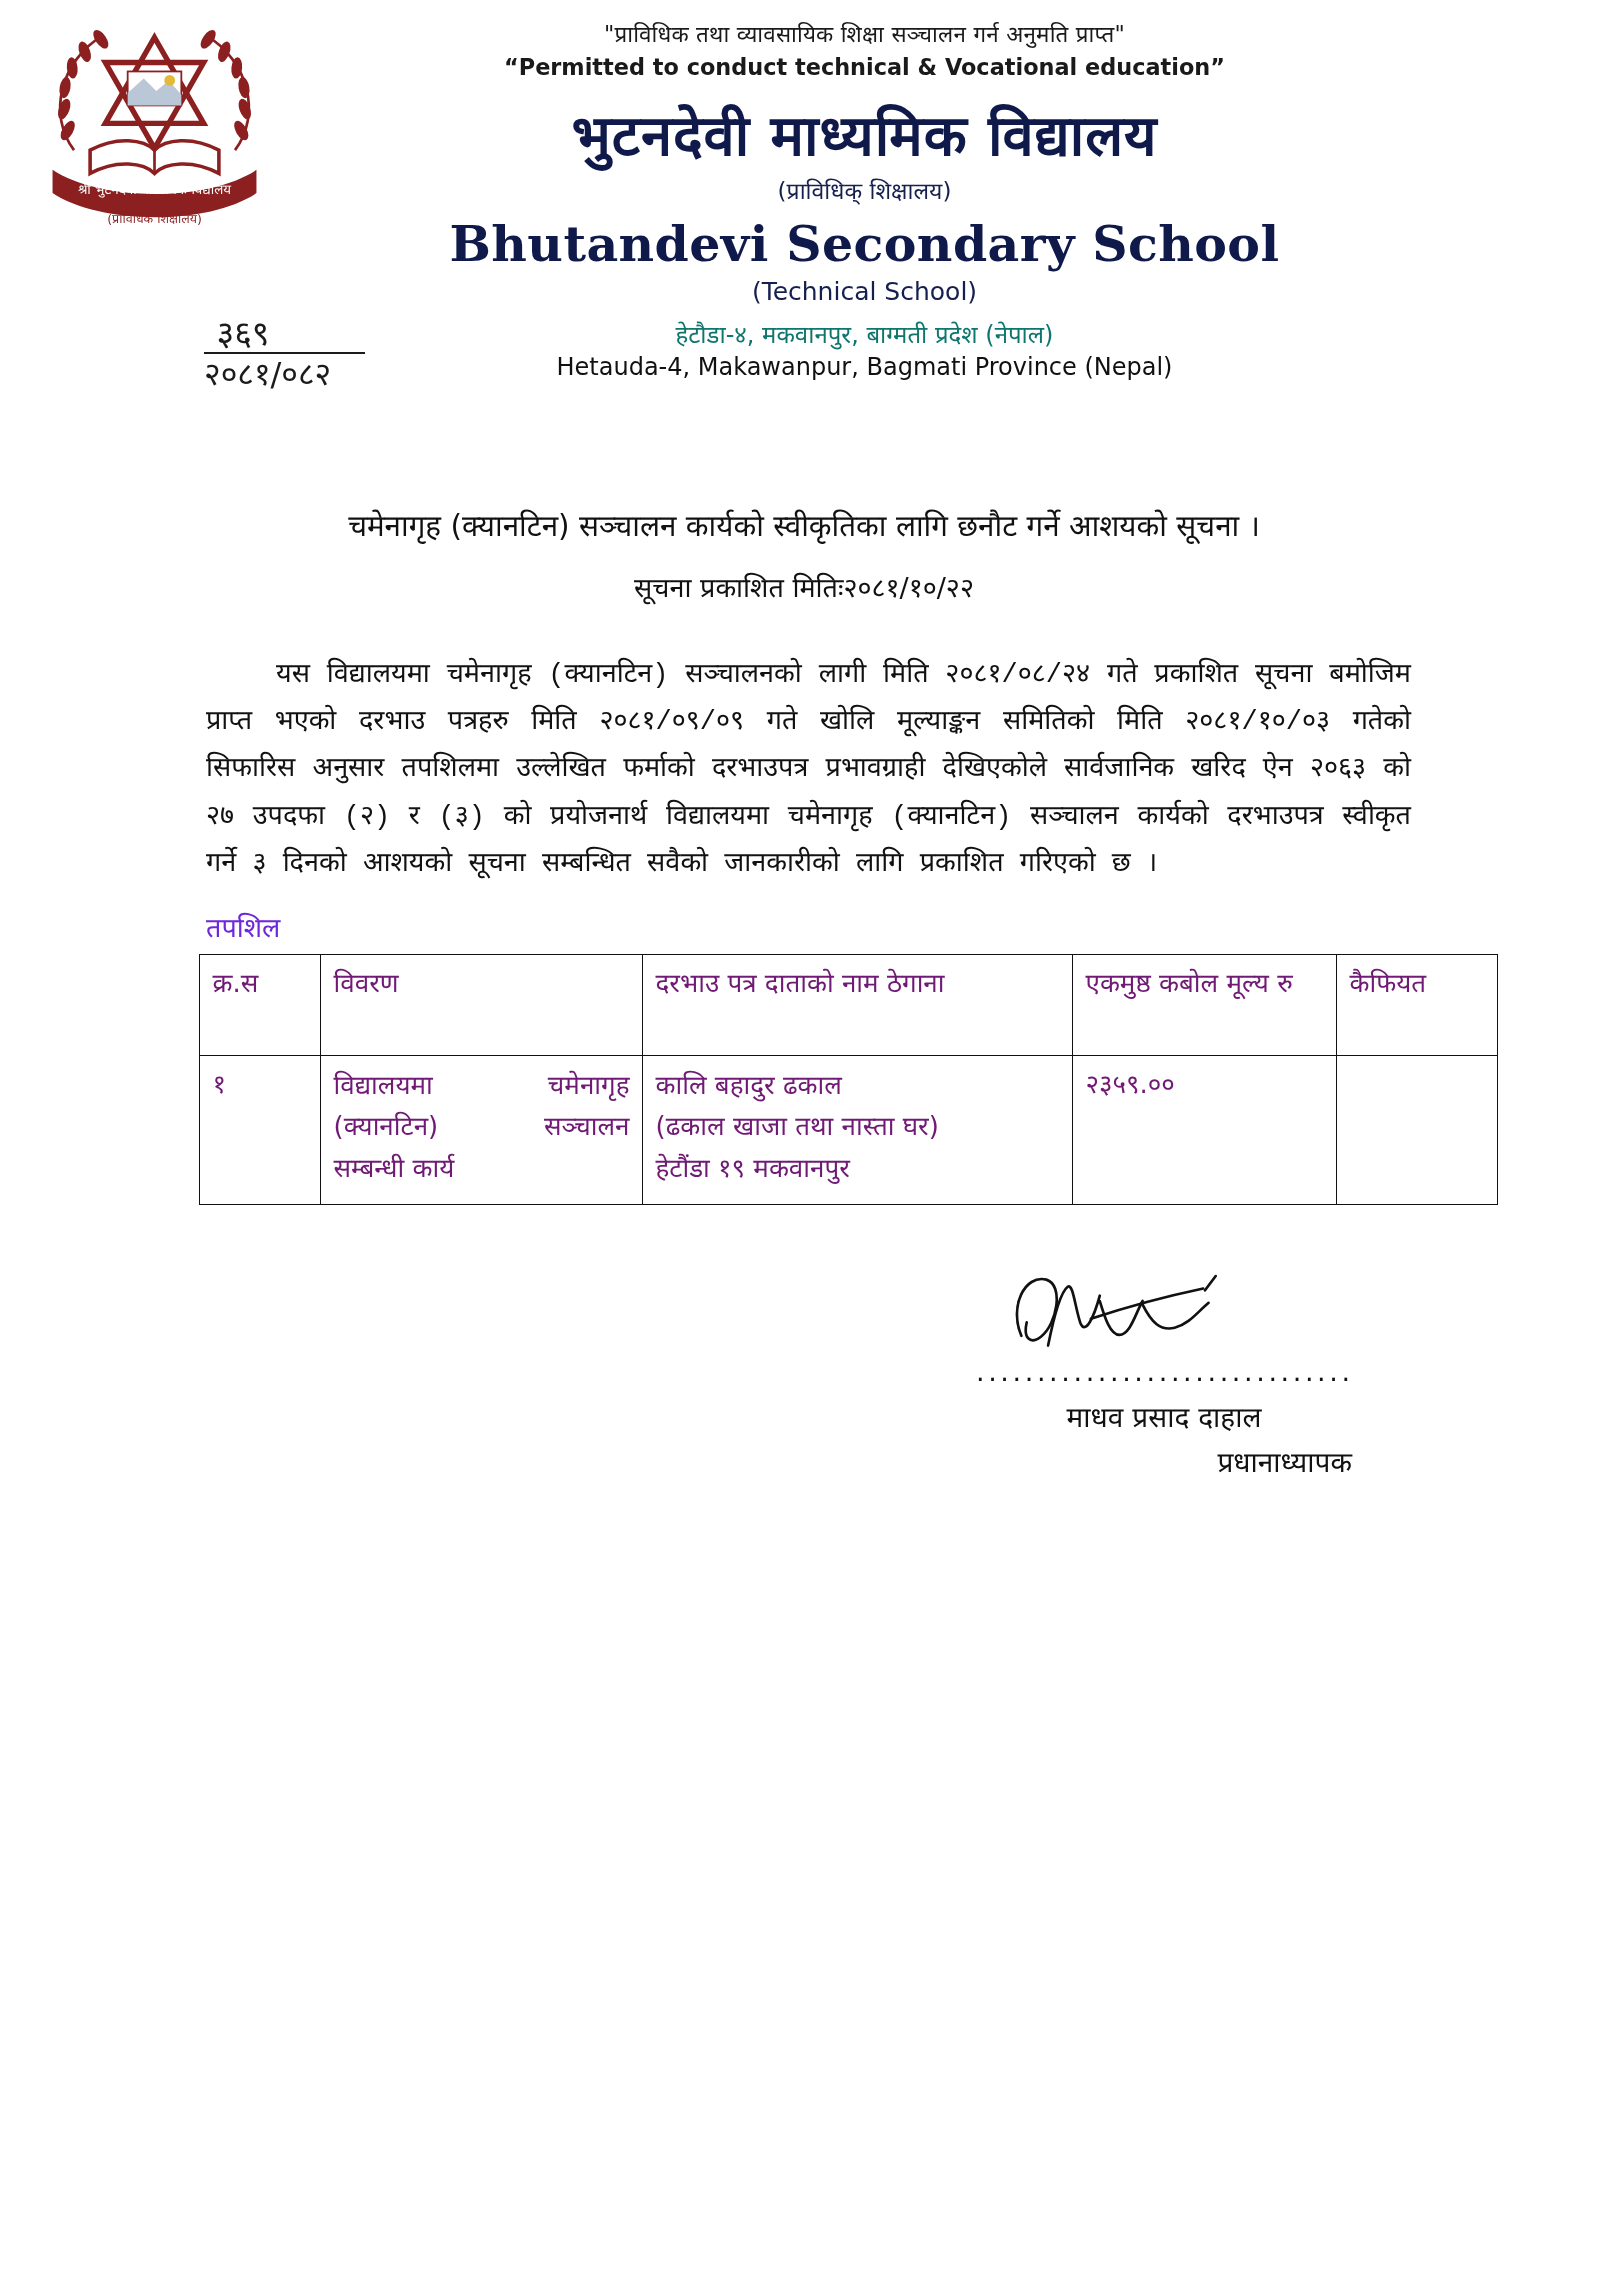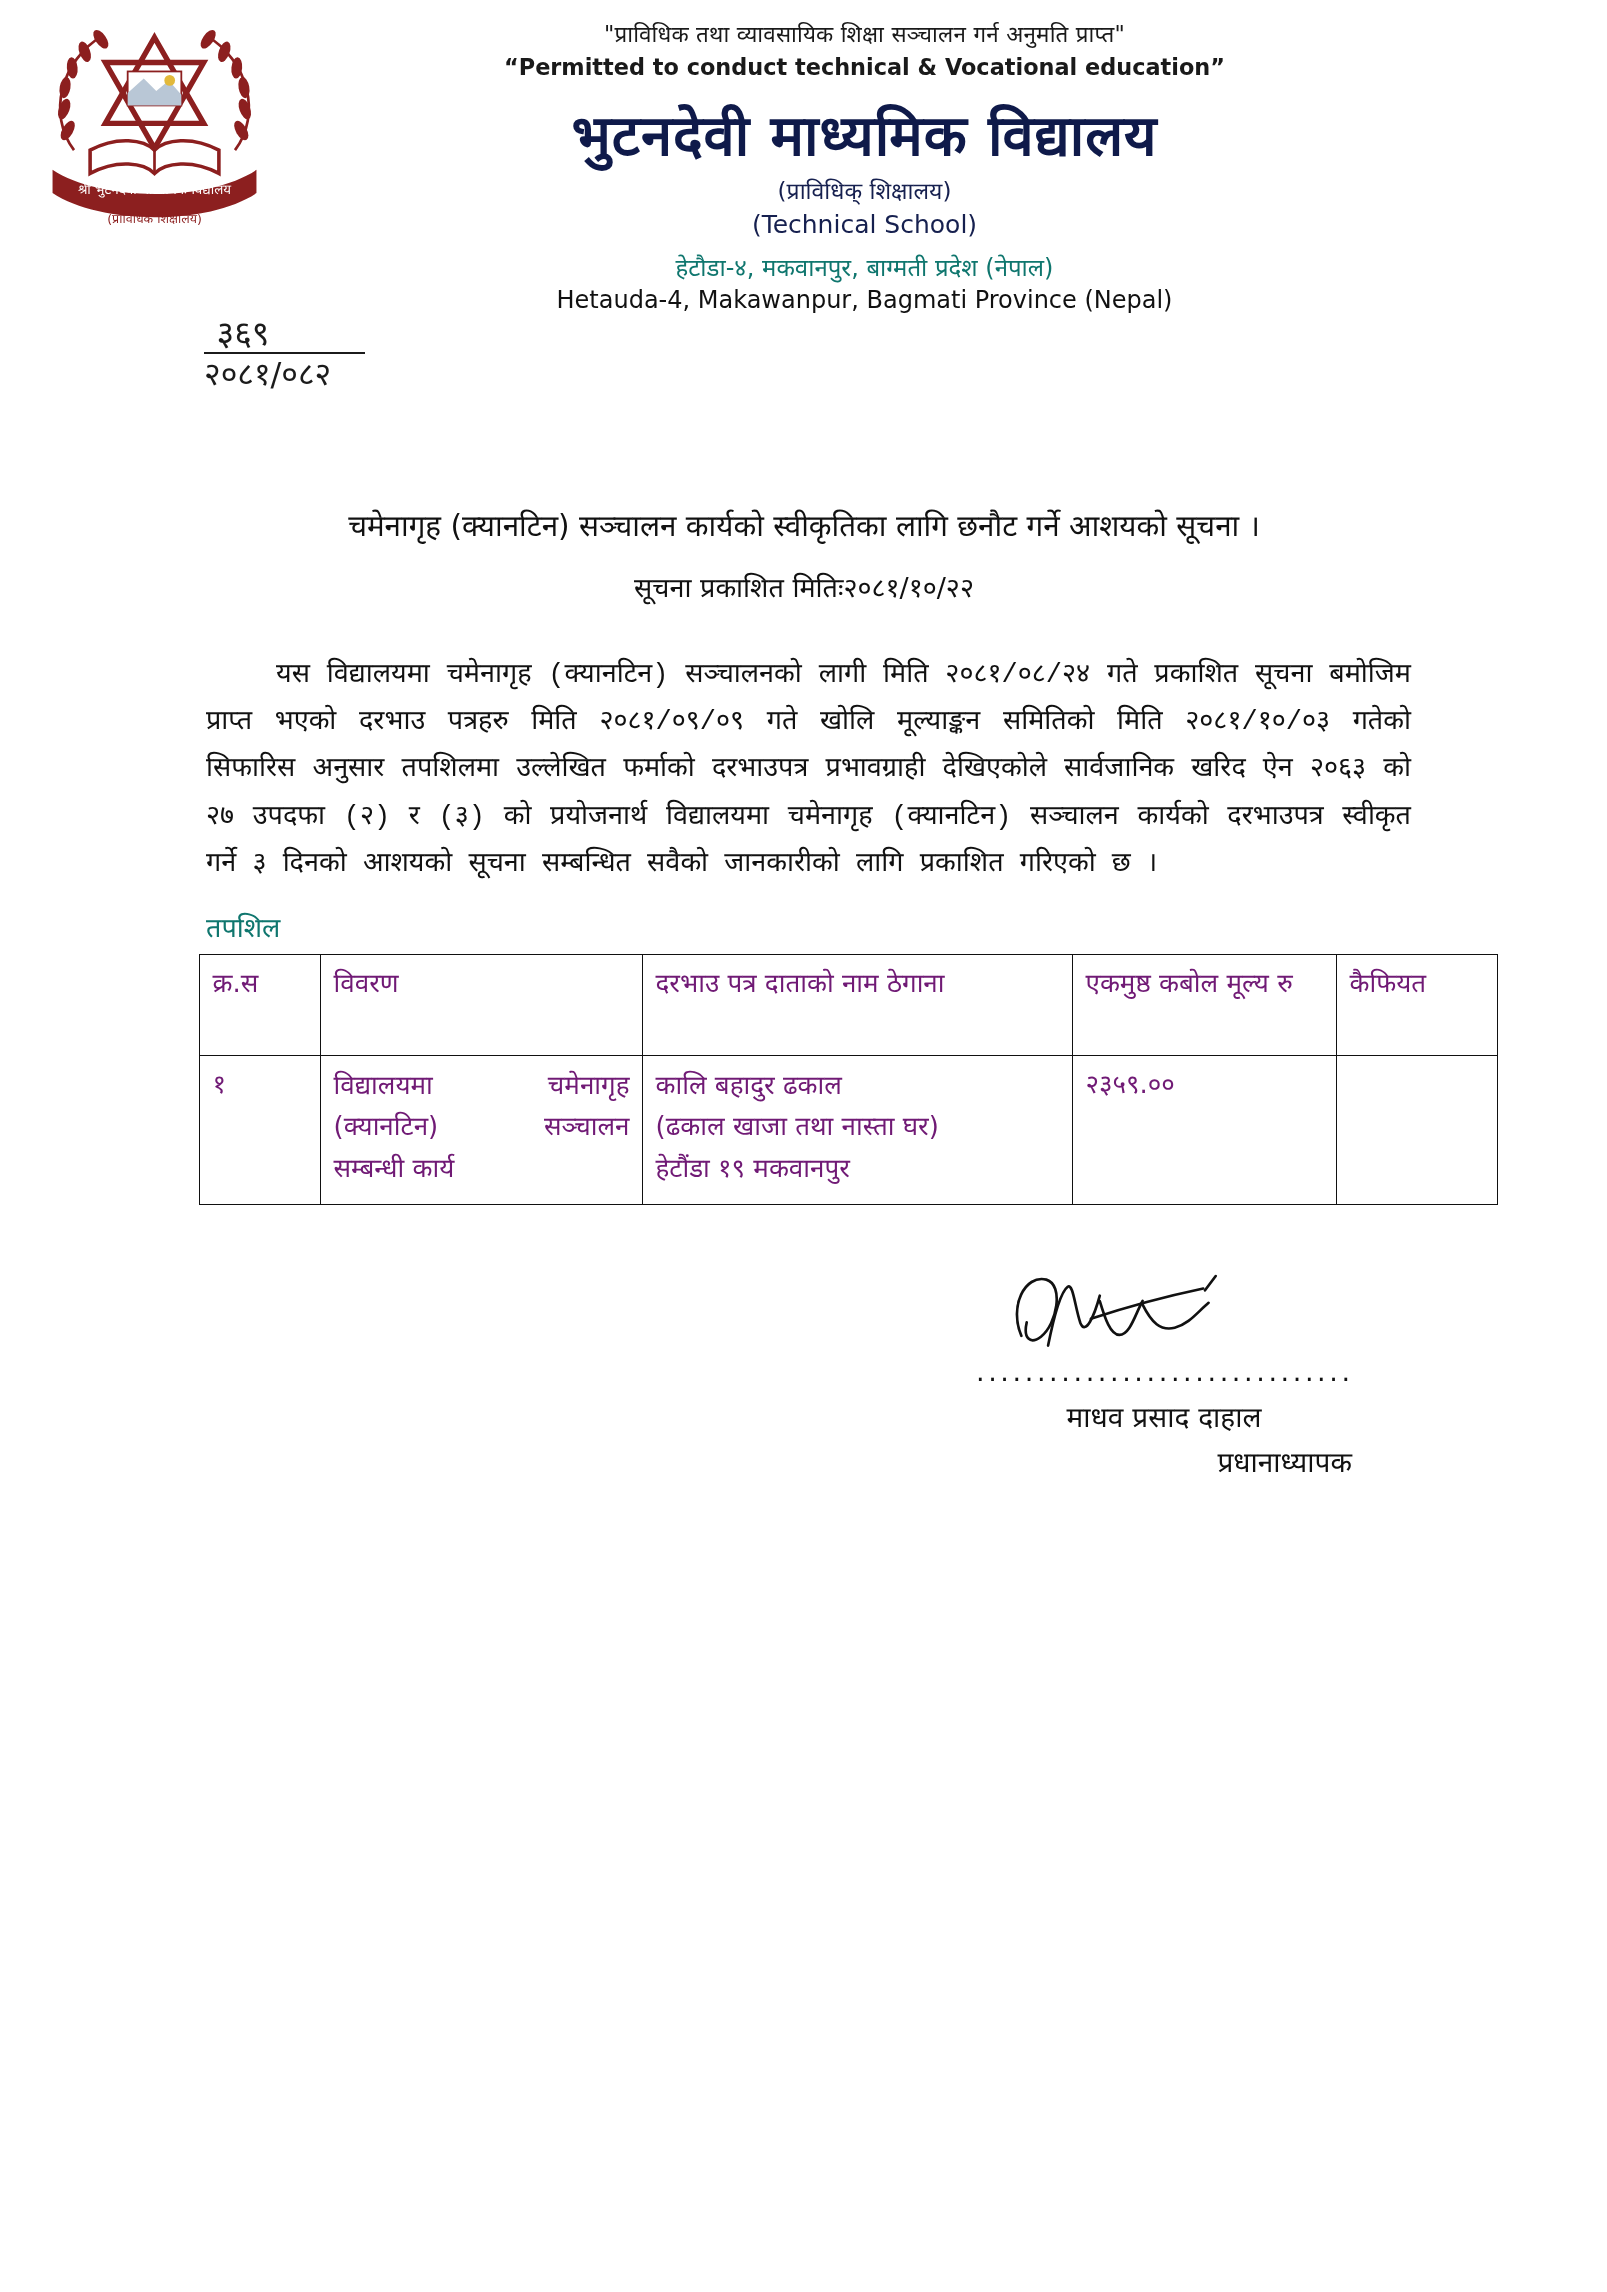--- a/index.html
+++ b/index.html
@@ -183,21 +183,21 @@
     line-height: 1.75;
     text-align: justify;
     color: #111;
   }
   .body-block p { margin: 0; text-indent: 70px; }
 
   .tapasil {
     margin: 19.7px 0 0 206px;
     font-family: "DejaVu Sans", sans-serif;
     font-size: 27px;
-    color: #0f766e;
+    color: #6d28d9;
   }
 
   
   .tbl-wrap {
     margin: 9px 99px 0 199px;
   }
   table.detail {
     border-collapse: collapse;
     width: 1299px;
     table-layout: fixed;
@@ -309,20 +309,21 @@
         <text x="130" y="199" font-family="DejaVu Sans, sans-serif" font-size="15" fill="#ffffff" text-anchor="middle">श्री भुटनदेवी माध्यमिक विद्यालय</text>
         <text x="130" y="232" font-family="DejaVu Sans, sans-serif" font-size="14" fill="#8c1f1f" text-anchor="middle">(प्राविधिक शिक्षालय)</text>
       </svg>
     </div>
 
     <div class="header-text">
       <div class="permit-np">"प्राविधिक तथा व्यावसायिक शिक्षा सञ्चालन गर्न अनुमति प्राप्त"</div>
       <div class="permit-en">“Permitted to conduct technical &amp; Vocational education”</div>
       <div class="school-np">भुटनदेवी माध्यमिक विद्यालय</div>
       <div class="school-np-sub">(प्राविधिक् शिक्षालय)</div>
+      <div class="school-en">Bhutandevi Secondary School</div>
       <div class="school-en-sub">(Technical School)</div>
       <div class="addr-np">हेटौडा-४, मकवानपुर, बाग्मती प्रदेश (नेपाल)</div>
       <div class="addr-en">Hetauda-4, Makawanpur, Bagmati Province (Nepal)</div>
     </div>
 
 
     <div class="refno">
       <div class="line1">३६९</div>
       <div class="rule"></div>
       <div class="line2">२०८१/०८२</div>

